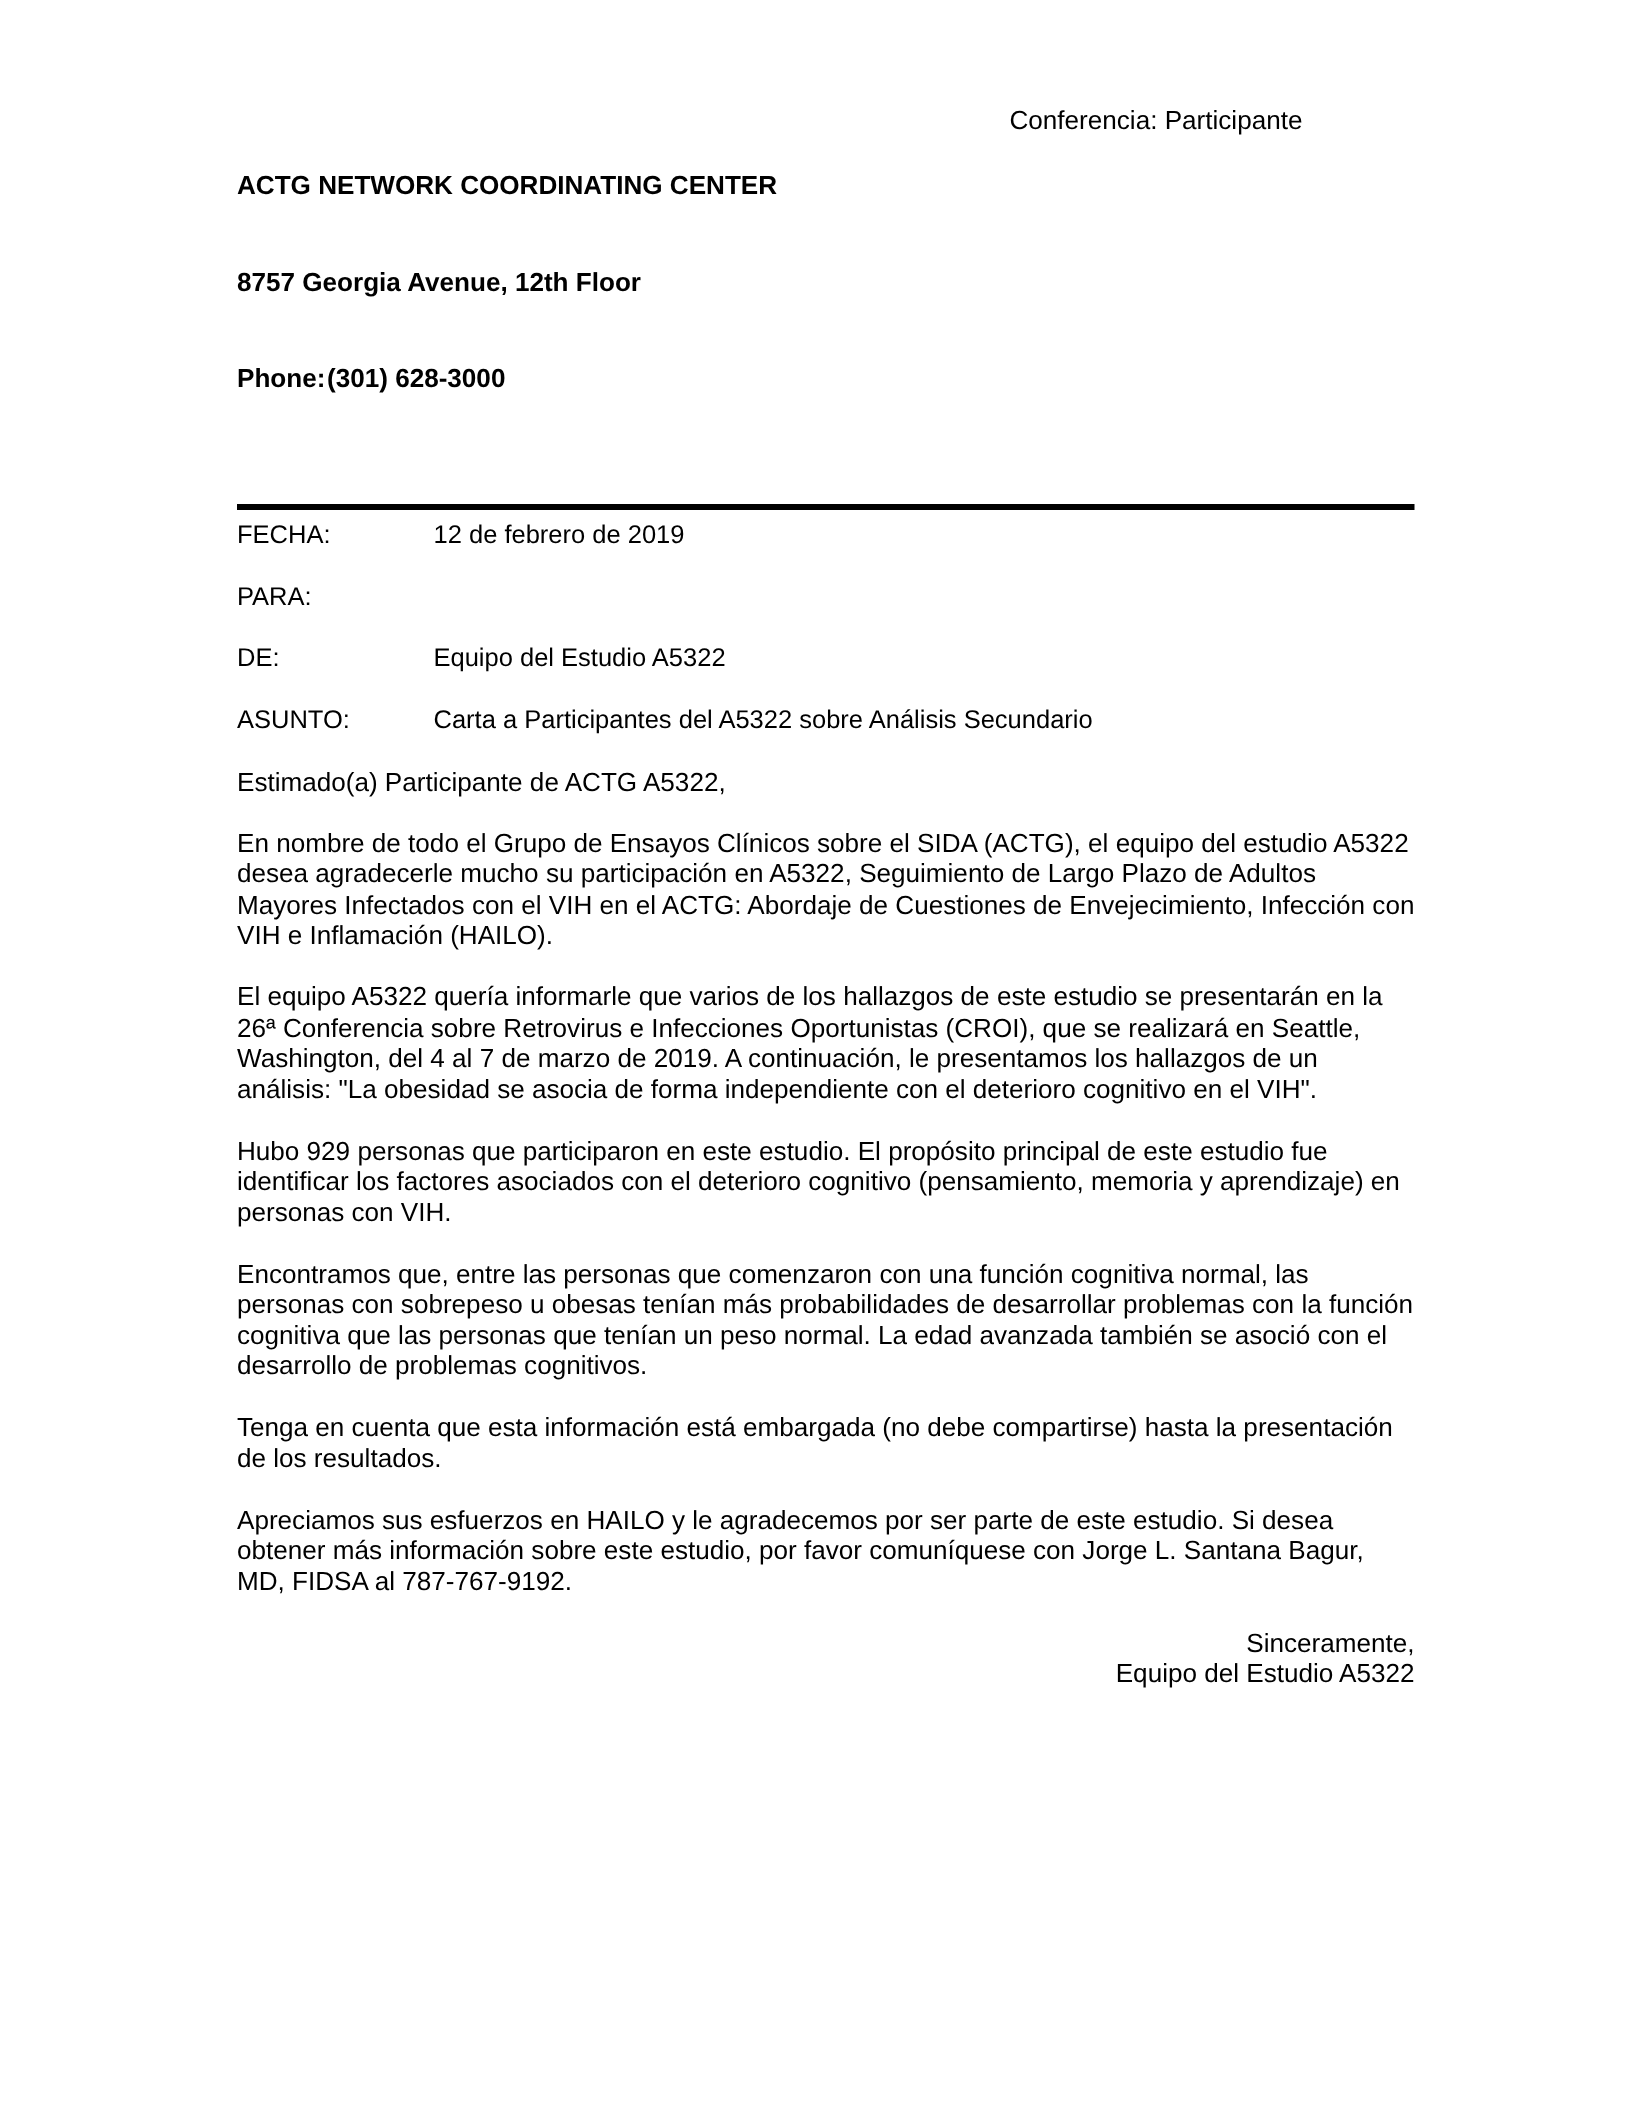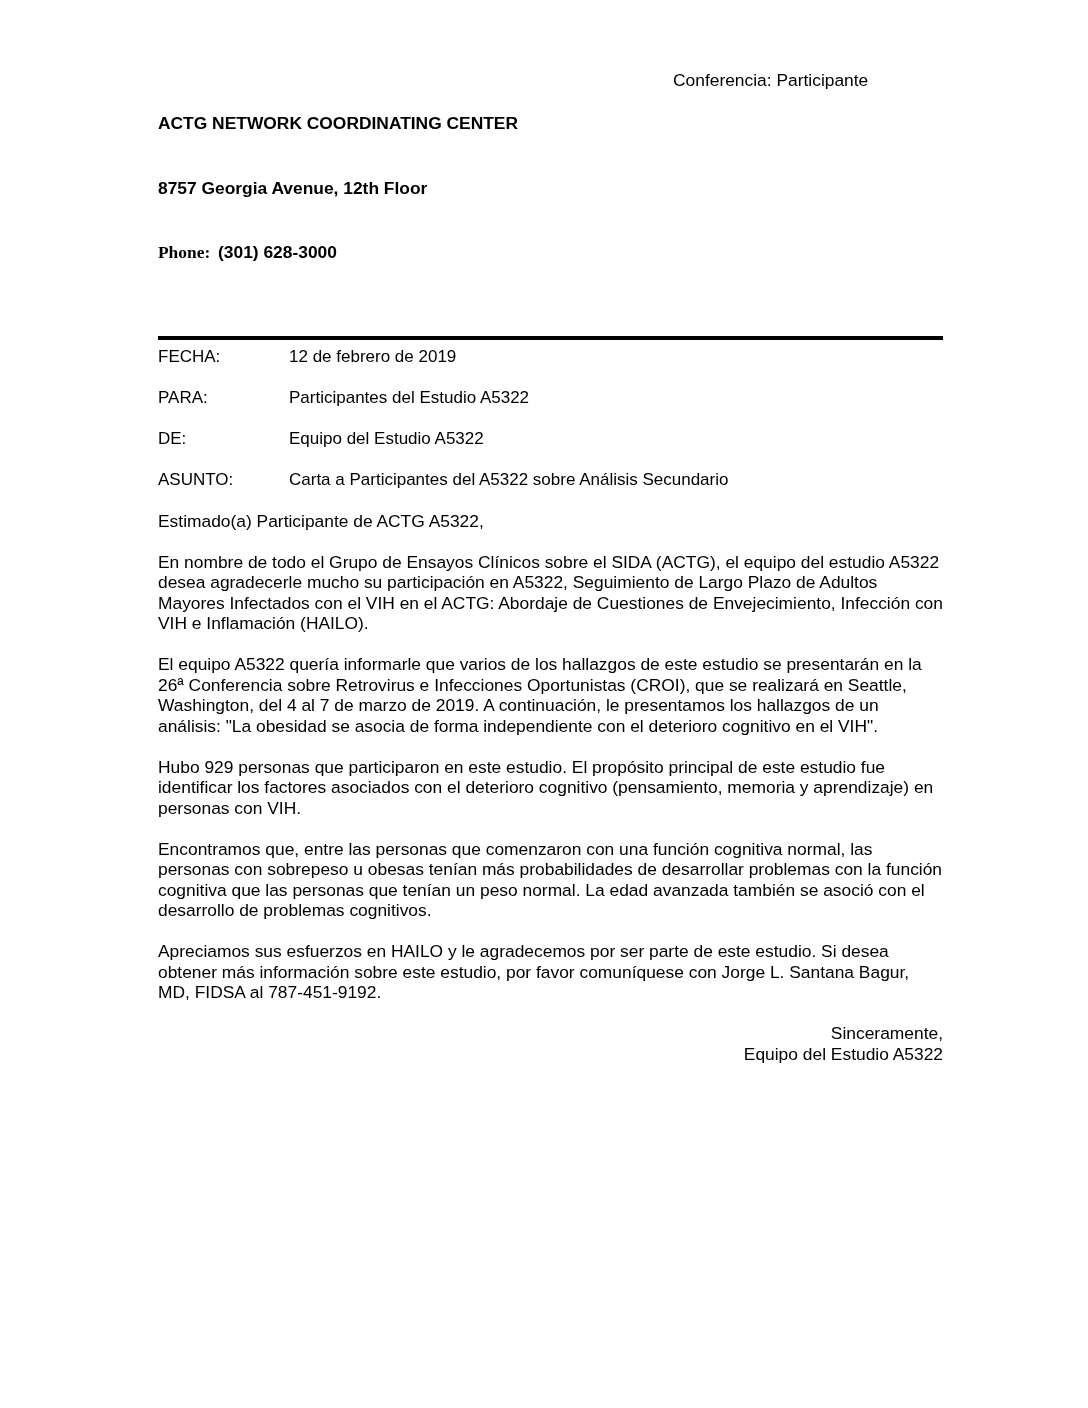--- a/index.html
+++ b/index.html
@@ -28,21 +28,20 @@
     line-height: 21.5px;
   }
   .letterhead .org-block {
     font-weight: bold;
     white-space: pre-wrap;
   }
   .h-row { white-space: pre-wrap; }
   .h-label {
     display: inline-block;
     width: 60px;
-    font-family: Liberation Serif, serif;
   }
   .conference {
     position: absolute;
     left: 515px;
     top: 0;
     font-weight: normal;
     white-space: nowrap;
   }
   
   .rule {
@@ -101,38 +100,38 @@
 
   <div class="rule"></div>
 
   <div class="memo">
     <div class="memo-row">
       <div class="memo-label">FECHA:</div>
       <div class="memo-value">12 de febrero de 2019</div>
     </div>
     <div class="memo-row">
       <div class="memo-label">PARA:</div>
-      <div class="memo-value">Participantes del Estudio A5322</div>
     </div>
     <div class="memo-row">
       <div class="memo-label">DE:</div>
       <div class="memo-value">Equipo del Estudio A5322</div>
     </div>
     <div class="memo-row">
       <div class="memo-label">ASUNTO:</div>
       <div class="memo-value">Carta a Participantes del A5322 sobre Análisis Secundario</div>
     </div>
   </div>
 
   <div class="letter">
     <p>Estimado(a) Participante de ACTG A5322,</p>
     <p>En nombre de todo el Grupo de Ensayos Clínicos sobre el SIDA (ACTG), el equipo del estudio A5322 desea agradecerle mucho su participación en A5322, Seguimiento de Largo Plazo de Adultos Mayores Infectados con el VIH en el ACTG: Abordaje de Cuestiones de Envejecimiento, Infección con VIH e Inflamación (HAILO).</p>
     <p>El equipo A5322 quería informarle que varios de los hallazgos de este estudio se presentarán en la 26ª Conferencia sobre Retrovirus e Infecciones Oportunistas (CROI), que se realizará en Seattle, Washington, del 4 al 7 de marzo de 2019. A continuación, le presentamos los hallazgos de un análisis: "La obesidad se asocia de forma independiente con el deterioro cognitivo en el VIH".</p>
     <p>Hubo 929 personas que participaron en este estudio. El propósito principal de este estudio fue identificar los factores asociados con el deterioro cognitivo (pensamiento, memoria y aprendizaje) en personas con VIH.</p>
     <p>Encontramos que, entre las personas que comenzaron con una función cognitiva normal, las personas con sobrepeso u obesas tenían más probabilidades de desarrollar problemas con la función cognitiva que las personas que tenían un peso normal. La edad avanzada también se asoció con el desarrollo de problemas cognitivos.</p>
-    <p>Apreciamos sus esfuerzos en HAILO y le agradecemos por ser parte de este estudio. Si desea obtener más información sobre este estudio, por favor comuníquese con Jorge L. Santana Bagur, MD, FIDSA al 787-451-9192.</p>
+    <p>Tenga en cuenta que esta información está embargada (no debe compartirse) hasta la presentación de los resultados.</p>
+    <p>Apreciamos sus esfuerzos en HAILO y le agradecemos por ser parte de este estudio. Si desea obtener más información sobre este estudio, por favor comuníquese con Jorge L. Santana Bagur, MD, FIDSA al 787-767-9192.</p>
     <div class="closing-block">
       <div>Sinceramente,</div>
       <div>Equipo del Estudio A5322</div>
     </div>
   </div>
 
 </div>
 
 </body></html>

